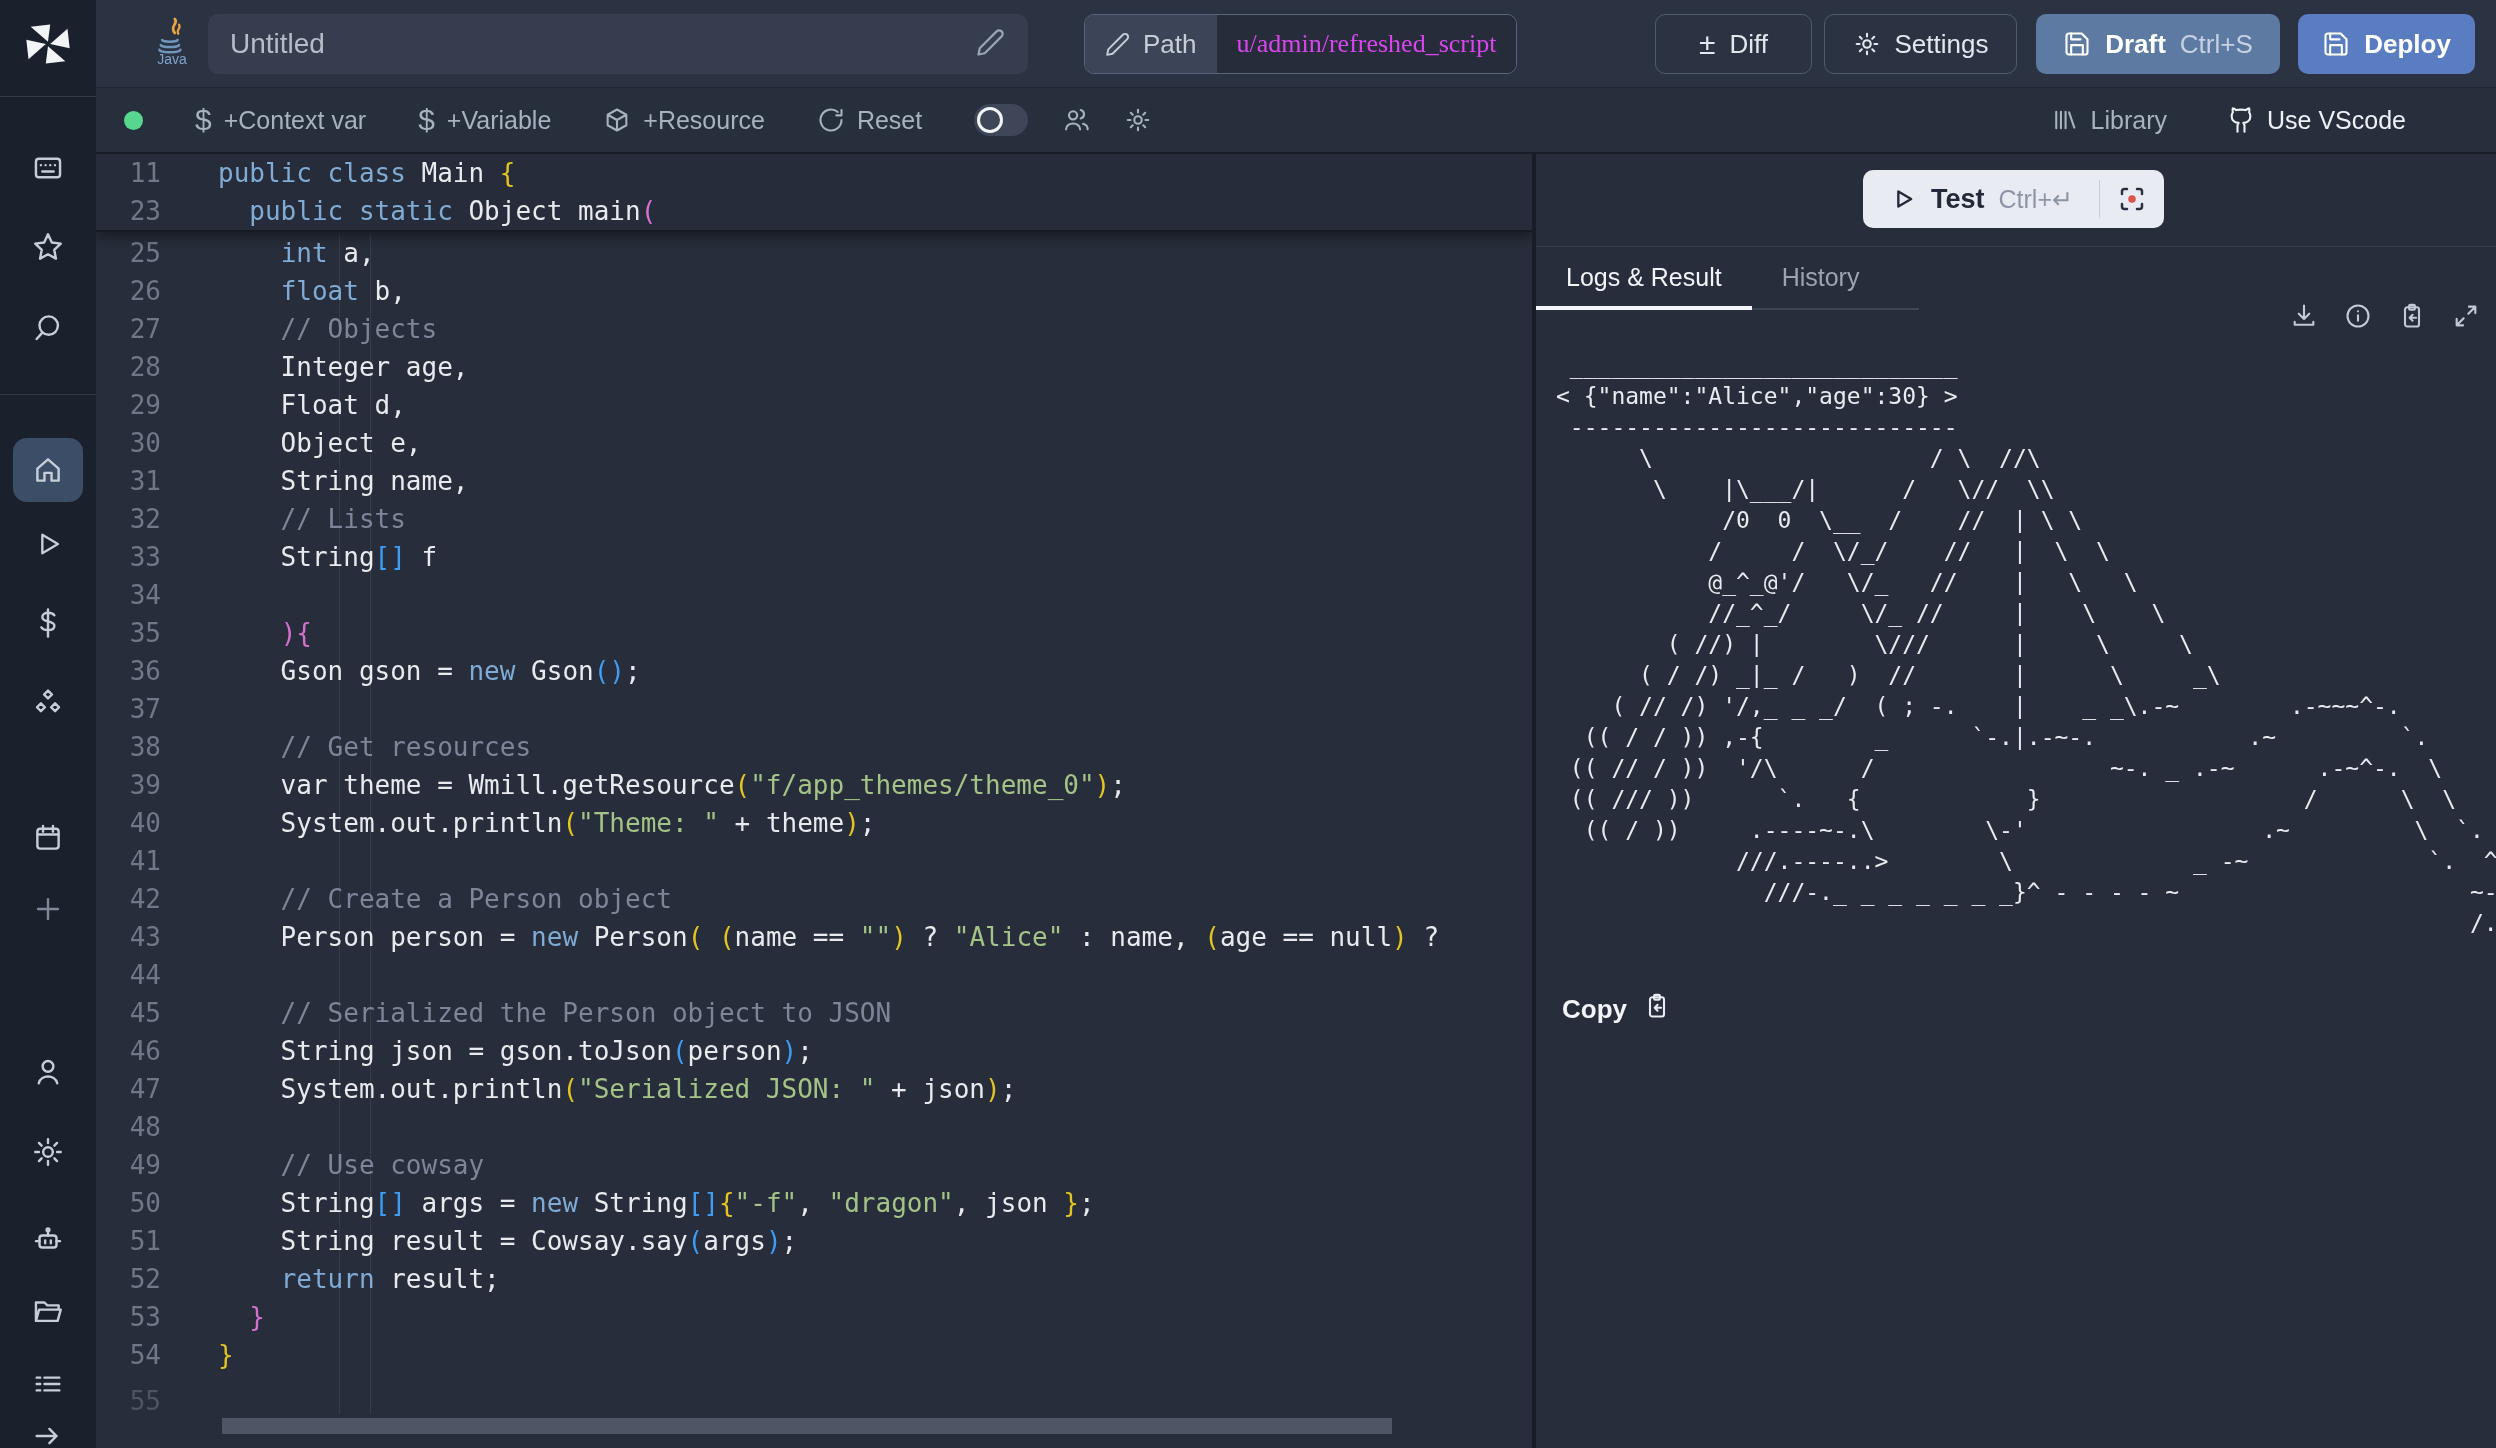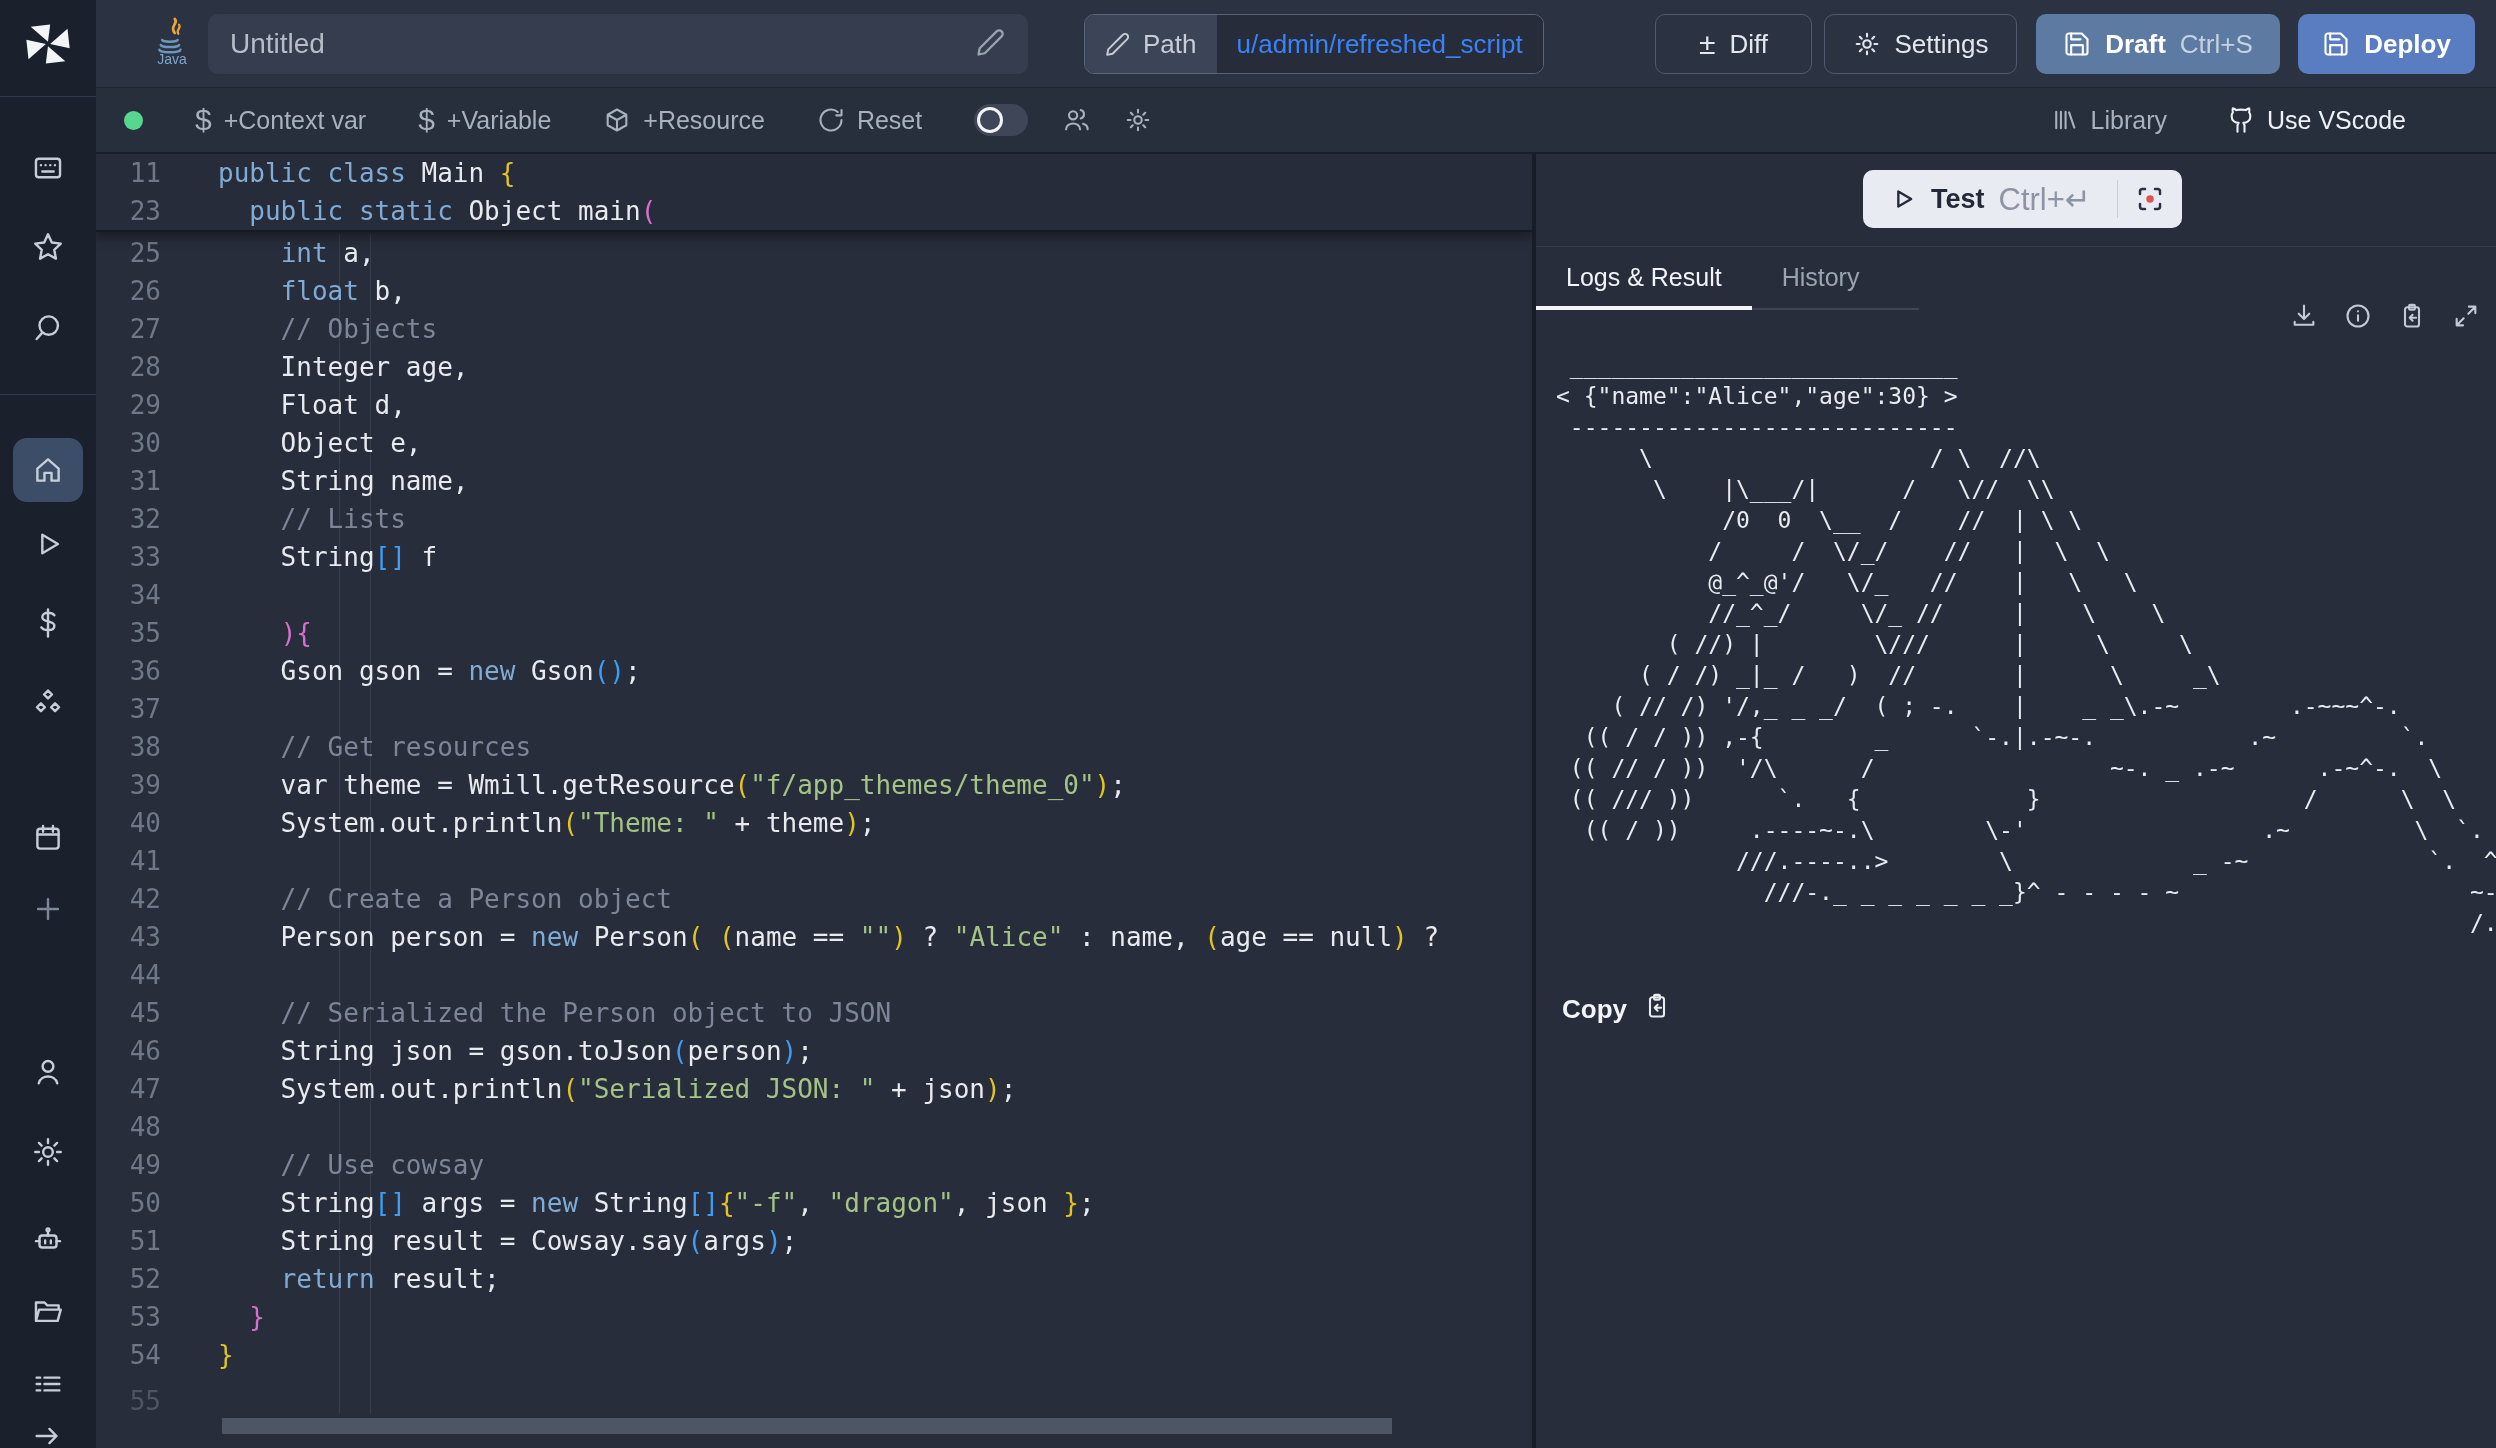--- a/index.html
+++ b/index.html
@@ -19,21 +19,21 @@
   
   .topbar { position:absolute; left:96px; top:0; width:2400px; height:88px; background:#2b3342; border-bottom:1px solid #1f2531; }
   .lang-badge { position:absolute; left:44px; top:8px; width:64px; height:64px; display:flex; align-items:center; justify-content:center; }
   .title-field { position:absolute; left:112px; top:14px; width:820px; height:60px; background:#353d4e; border-radius:10px; display:flex; align-items:center; padding:0 22px; }
   .title-field .title-text { color:#b6bdc9; font-size:28px; flex:1; }
   .icon-btn svg { width:30px; height:30px; stroke:#9aa3b2; fill:none; stroke-width:1.8; stroke-linecap:round; stroke-linejoin:round; }
   .path-group { position:absolute; left:988px; top:14px; height:60px; display:flex; align-items:stretch; border:1px solid #59637a; border-radius:10px; overflow:hidden; }
   .path-left { display:flex; align-items:center; gap:12px; background:#3c4557; padding:0 20px; }
   .path-left span { color:#c7ccd6; font-size:26px; }
   .path-left svg { width:26px; height:26px; stroke:#c7ccd6; fill:none; stroke-width:1.8; stroke-linecap:round; stroke-linejoin:round; }
-  .path-value { display:flex; align-items:center; background:#262c3a; padding:0 20px; color:#3b82f6; font-family:Liberation Sans, sans-serif; font-size:26px; }
+  .path-value { display:flex; align-items:center; background:#262c3a; padding:0 20px; color:#d946ef; font-family:Liberation Serif, serif; font-size:26px; }
   .top-btn { position:absolute; top:14px; height:60px; border-radius:10px; display:flex; align-items:center; justify-content:center; gap:14px; font-size:26px; cursor:pointer; }
   .top-btn.ghost { background:#2b3342; border:1px solid #515b6f; color:#e3e7ee; }
   .top-btn svg { width:28px; height:28px; stroke:currentColor; fill:none; stroke-width:1.8; stroke-linecap:round; stroke-linejoin:round; }
   .btn-diff   { left:1559px; width:157px; }
   .btn-settings { left:1728px; width:193px; }
   .btn-draft  { left:1940px; width:244px; background:#5d7aa3; color:#fff; font-weight:700; }
   .btn-draft .shortcut { color:#c6d2e2; font-weight:400; }
   .btn-deploy { left:2202px; width:177px; background:#5a7cc0; color:#fff; font-weight:700; }
   .pm-glyph { font-size:30px; line-height:1; }
 
@@ -63,21 +63,21 @@
   .tok-st { color:#a3c387; } .tok-b1 { color:#e2c523; } .tok-b2 { color:#d470cd; } .tok-b3 { color:#3e9df2; }
   .hscroll { position:absolute; left:126px; top:1264px; width:1170px; height:16px; background:#4e5564; }
 
   
   .rpanel { position:absolute; left:1532px; top:154px; width:964px; height:1294px; background:#272d3a; border-left:4px solid #171c26; overflow:hidden; }
   .test-row { position:absolute; left:0; top:0; width:100%; height:93px; border-bottom:1px solid #353d4d; }
   .test-btn { position:absolute; left:327px; top:16px; height:58px; background:#e9ebf2; border-radius:10px; display:flex; align-items:stretch; }
   .test-main { display:flex; align-items:center; gap:14px; padding:0 26px; cursor:pointer; }
   .test-main svg { width:28px; height:28px; stroke:#222938; fill:none; stroke-width:2; stroke-linejoin:round; }
   .test-label { color:#222938; font-size:27px; font-weight:700; }
-  .test-shortcut { color:#8d95a5; font-size:31px;text-align:center; }
+  .test-shortcut { color:#8d95a5; font-size:25px;text-align:center; }
   .test-sep { width:1px; background:#c9cdd9; margin:10px 0; }
   .capture-seg { width:64px; display:flex; align-items:center; justify-content:center; cursor:pointer; }
   .capture-seg svg { width:30px; height:30px; }
   .tabs { position:absolute; left:0; top:94px; display:inline-flex; align-items:stretch; height:62px; border-bottom:2px solid #3e4656; padding-right:30px; }
   .tab { display:flex; align-items:center; padding:0 30px; font-size:25px; color:#9aa4b3; cursor:pointer; border-bottom:4px solid transparent; margin-bottom:-2px; }
   .tab.active { color:#f2f4f8; border-bottom-color:#f2f4f8; font-weight:500; }
   .result-icons { position:absolute; right:16px; top:148px; display:flex; gap:26px; }
   .result-icons svg { width:28px; height:28px; stroke:#c3cad6; fill:none; stroke-width:1.8; stroke-linecap:round; stroke-linejoin:round; cursor:pointer; }
   .result { position:absolute; left:20px; top:196px; width:944px; white-space:pre; font-family:"DejaVu Sans Mono", monospace; font-size:23px; line-height:31px; color:#e8ebf0; }
   .copy-row { position:absolute; left:26px; top:832px; display:flex; align-items:center; gap:16px; cursor:pointer; }

